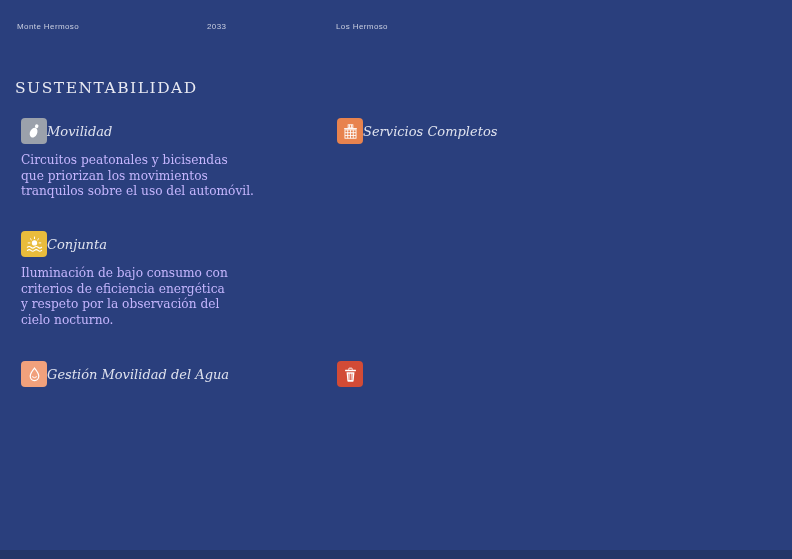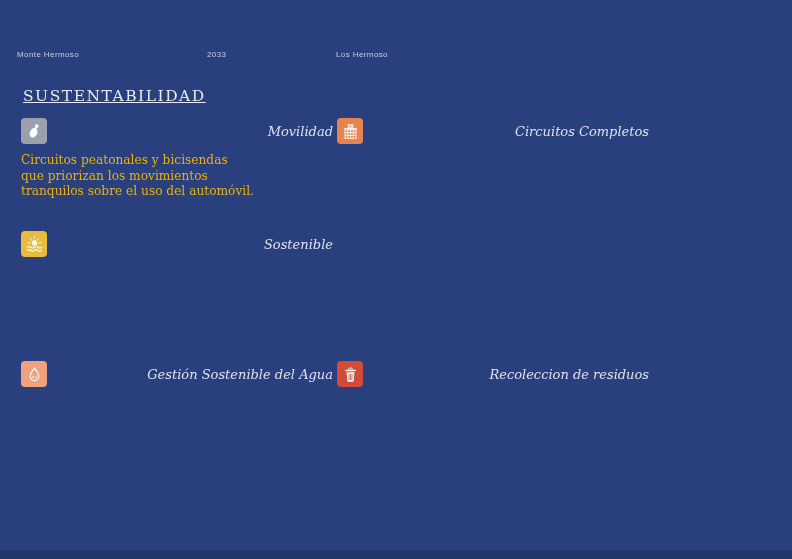--- a/index.html
+++ b/index.html
@@ -11,64 +11,60 @@
     overflow: hidden;
     font-family: "DejaVu Serif", serif;
   }
   .hdr-text {
     position: absolute;
     top: 22px;
     font-family: "Liberation Sans", sans-serif;
     font-size: 8px;
     letter-spacing: 0.4px;
     color: #c9cee0;
-    margin-top: 28px;
   }
   .page-title {
     position: absolute;
     left: 15px;
     top: 79px;
     font-size: 15.5px;
     letter-spacing: 1.5px;
     color: #e9eaf2;
     font-weight: normal;
-    margin: 8px;
-    text-decoration: underline;
+    margin: 0;
   }
   .item {
     position: absolute;
     width: 312px;
   }
   .item-head {
     display: flex;
     align-items: center;
-    gap: 9px;
     height: 26px;
-    justify-content: space-between;
   }
   .icon-box {
     width: 26px;
     height: 26px;
     border-radius: 4px;
     flex: 0 0 26px;
     display: flex;
     align-items: center;
     justify-content: center;
   }
   .icon-box svg { display:block; }
   .item-title {
     font-style: italic;
     font-size: 13px;
     color: #dfe2ee;
   }
   .item-body {
     margin: 9px 0 0 0;
     font-size: 12.2px;
     line-height: 15.6px;
-    color: #eab308;
+    color: #c4b5fd;
     white-space: pre-line;
   }
   .footer-bar {
     position: absolute;
     left: 0;
     bottom: 0;
     width: 100%;
     height: 9px;
     background: #233668;
   }
@@ -110,21 +106,21 @@
           <line x1="13.2" y1="3.5" x2="13.2" y2="7.5"></line>
           <line x1="4" y1="8.5" x2="20" y2="8.5" stroke-width="1.6"></line>
           <rect x="5" y="10" width="14" height="10.5"></rect>
           <line x1="8.5" y1="10" x2="8.5" y2="20.5"></line>
           <line x1="12" y1="10" x2="12" y2="20.5"></line>
           <line x1="15.5" y1="10" x2="15.5" y2="20.5"></line>
           <line x1="5" y1="13.5" x2="19" y2="13.5"></line>
           <line x1="5" y1="17" x2="19" y2="17"></line>
         </svg>
       </span>
-      <span class="item-title">Circuitos Completos</span>
+      <span class="item-title">Servicios Completos</span>
     </div>
   </div>
 
   <div class="item" style="left:21px; top:231px">
     <div class="item-head">
       <span class="icon-box" style="background: rgb(233, 188, 60);">
         <svg width="19" height="19" viewBox="0 0 24 24">
           <circle cx="12" cy="10" r="3.4" fill="#ffffff"></circle>
           <g stroke="#ffffff" stroke-width="1.2" stroke-linecap="round">
             <line x1="12" y1="2.5" x2="12" y2="4.6"></line>
@@ -132,51 +128,54 @@
             <line x1="17.3" y1="4.7" x2="15.9" y2="6.1"></line>
             <line x1="4" y1="10" x2="6.2" y2="10"></line>
             <line x1="17.8" y1="10" x2="20" y2="10"></line>
           </g>
           <g stroke="#ffffff" stroke-width="1.4" fill="none" stroke-linecap="round">
             <path d="M3 15.5 q 2.2 -2 4.5 0 t 4.5 0 t 4.5 0 t 4.5 0"></path>
             <path d="M3 19.5 q 2.2 -2 4.5 0 t 4.5 0 t 4.5 0 t 4.5 0"></path>
           </g>
         </svg>
       </span>
-      <span class="item-title">Sostenible</span>
+      <span class="item-title">Conjunta</span>
     </div>
+    <p class="item-body">Iluminación de bajo consumo con
+criterios de eficiencia energética
+y respeto por la observación del
+cielo nocturno.</p>
   </div>
 
   <div class="item" style="left:337px; top:231px">
   </div>
 
   <div class="item" style="left:21px; top:361px">
     <div class="item-head">
       <span class="icon-box" style="background: rgb(241, 161, 124);">
         <svg width="19" height="19" viewBox="0 0 24 24" fill="none" stroke="#ffffff" stroke-width="1.5" stroke-linecap="round">
           <path d="M12 3.8 C 12 3.8 6.6 10.2 6.6 14.3 A 5.4 5.4 0 0 0 17.4 14.3 C 17.4 10.2 12 3.8 12 3.8 Z"></path>
           <path d="M9.3 15 Q 12 17.4 14.7 15" stroke-width="1.2"></path>
         </svg>
       </span>
-      <span class="item-title">Gestión Sostenible del Agua</span>
+      <span class="item-title">Gestión Movilidad del Agua</span>
     </div>
   </div>
 
   <div class="item" style="left:337px; top:361px">
     <div class="item-head">
       <span class="icon-box" style="background: rgb(210, 75, 54);">
         <svg width="19" height="19" viewBox="0 0 24 24">
           <path d="M9.8 6 V4.9 q0-0.9 0.9-0.9 h2.6 q0.9 0 0.9 0.9 V6" fill="none" stroke="#ffffff" stroke-width="1.2"></path>
           <rect x="5.2" y="6" width="13.6" height="1.9" rx="0.4" fill="#ffffff"></rect>
           <path d="M7 9.3 L8.1 20.2 q0.1 0.8 0.9 0.8 h6 q0.8 0 0.9 -0.8 L17 9.3 Z" fill="#ffffff"></path>
           <g stroke="#d24b36" stroke-width="1">
             <line x1="10" y1="11" x2="10.3" y2="19"></line>
             <line x1="12" y1="11" x2="12" y2="19"></line>
             <line x1="14" y1="11" x2="13.7" y2="19"></line>
           </g>
         </svg>
       </span>
-      <span class="item-title">Recoleccion de residuos</span>
     </div>
   </div>
 
   <div class="footer-bar"></div>
 </div>
 
 </body></html>

